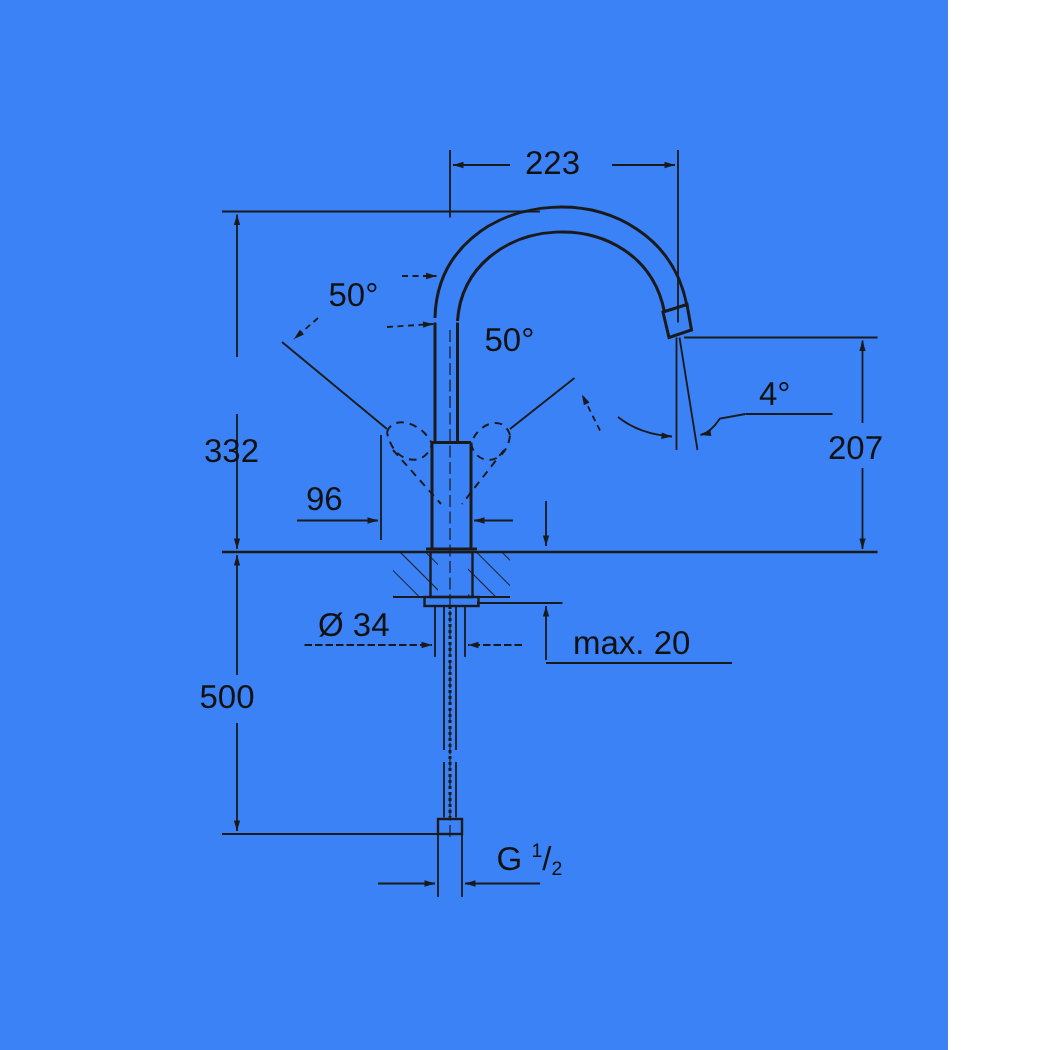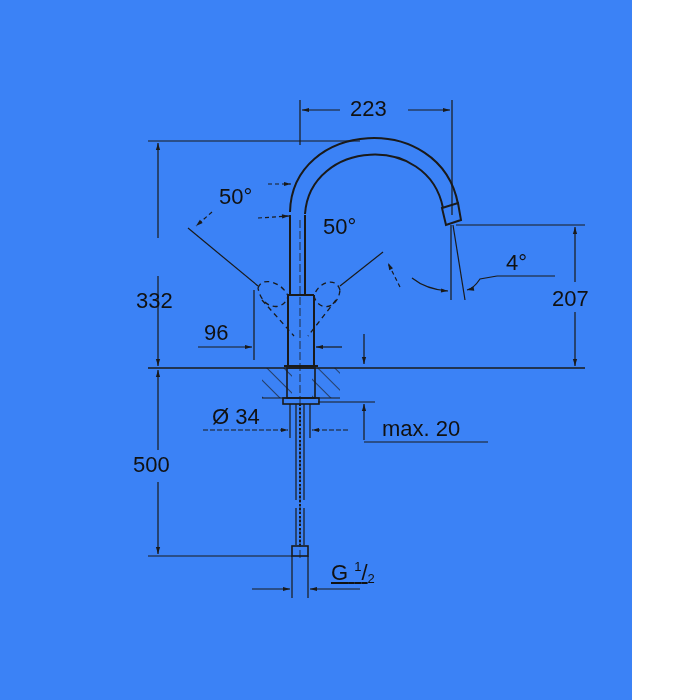--- a/index.html
+++ b/index.html
@@ -144,14 +144,14 @@
   <span class="lbl" style="left:350px;top:98px;">223</span>
   <span class="lbl" style="left:136px;top:246px;margin-top:44px;">332</span>
   <span class="lbl" style="left:219px;top:186px;">50°</span>
   <span class="lbl" style="left:323px;top:216px;">50°</span>
   <span class="lbl" style="left:506px;top:252px;">4°</span>
   <span class="lbl" style="left:552px;top:288px;text-align:right;">207</span>
   <span class="lbl" style="left:204px;top:322px;">96</span>
   <span class="lbl" style="left:212px;top:406px;">Ø 34</span>
   <span class="lbl" style="left:382px;top:418px;">max. 20</span>
   <span class="lbl" style="left:133px;top:454px;">500</span>
-  <span class="lbl" style="left:331px;top:562px;text-decoration:underline;"><span>G</span> <span class="sup">1</span><span>/</span><span class="sub">2</span></span>
+  <span class="lbl" style="left:331px;top:562px;"><span>G</span> <span class="sup">1</span><span>/</span><span class="sub">2</span></span>
 </div>
 
 </body></html>

